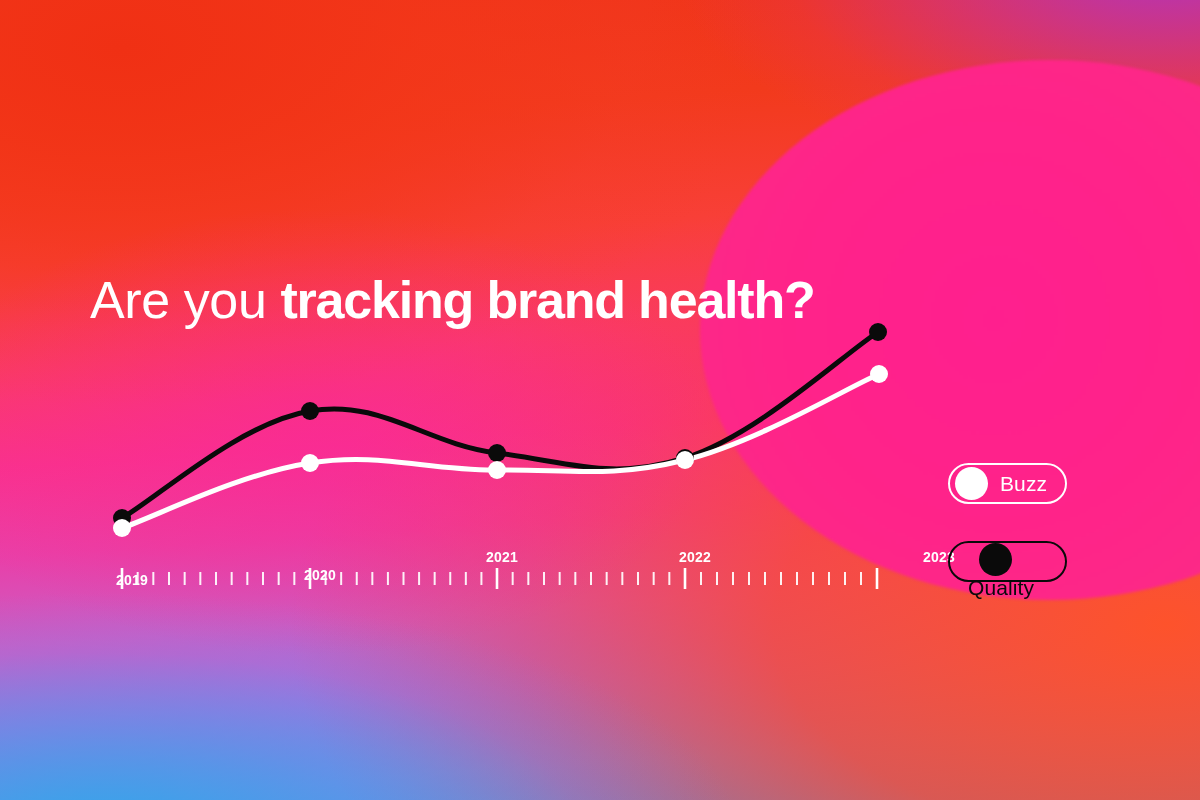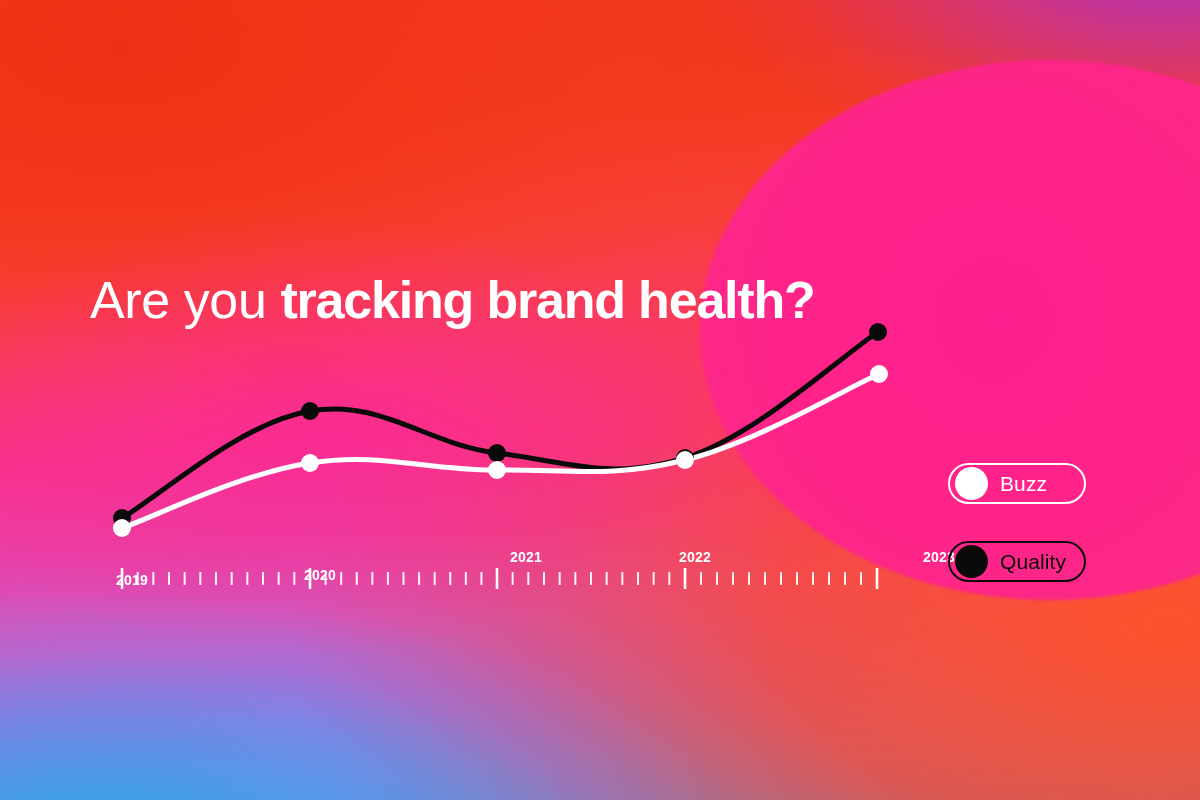--- a/index.html
+++ b/index.html
@@ -157,20 +157,21 @@
     font-weight: 400;
     letter-spacing: 0.1px;
   }
   .pill-buzz {
     border: 2px solid #ffffff;
   }
   .pill-buzz .legend-dot { background: #ffffff; }
   .pill-buzz .legend-label { color: #ffffff; }
   .pill-quality {
     border: 2px solid #0a0a0a;
+    flex-direction: column;
   }
   .pill-quality .legend-dot { background: #0a0a0a; }
   .pill-quality .legend-label { color: #0a0a0a; }
 </style>
 </head>
 <body>
 
 <div id="stage">
 
   <div class="bg-base"></div>
@@ -251,21 +252,21 @@
           <line x1="813" x2="813" y1="572" y2="585" stroke="#ffffff" stroke-width="2" stroke-opacity="0.92"></line>
           <line x1="829" x2="829" y1="572" y2="585" stroke="#ffffff" stroke-width="2" stroke-opacity="0.92"></line>
           <line x1="845" x2="845" y1="572" y2="585" stroke="#ffffff" stroke-width="2" stroke-opacity="0.92"></line>
           <line x1="861" x2="861" y1="572" y2="585" stroke="#ffffff" stroke-width="2" stroke-opacity="0.92"></line>
           <line x1="877" x2="877" y1="568" y2="589" stroke="#ffffff" stroke-width="2.6"></line>
         </g>
     </svg>
     <div id="axis-labels">
         <div class="axis-label" style="left: 132px; top: 572px;">2019</div>
         <div class="axis-label" style="left: 320px; top: 567px;">2020</div>
-        <div class="axis-label" style="left: 526px; top: 549px;">2021</div>
+        <div class="axis-label" style="left: 502px; top: 549px;">2021</div>
         <div class="axis-label" style="left: 695px; top: 549px;">2022</div>
         <div class="axis-label" style="left: 939px; top: 549px;">2023</div>
       </div>
   </div>
 
   <div class="legend">
     <div class="legend-pill pill-buzz">
       <span class="legend-dot"></span>
       <span class="legend-label">Buzz</span>
     </div>

